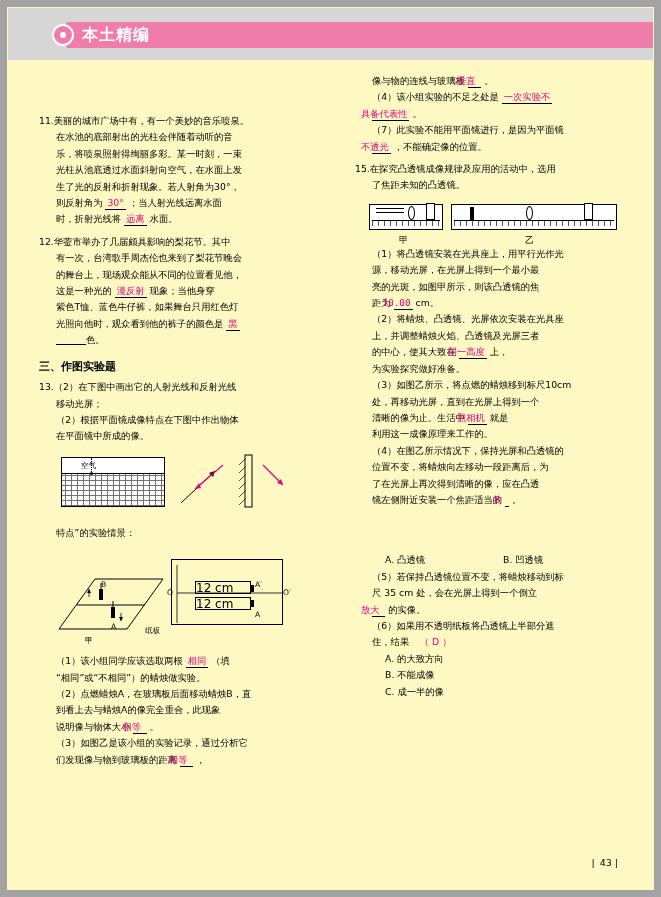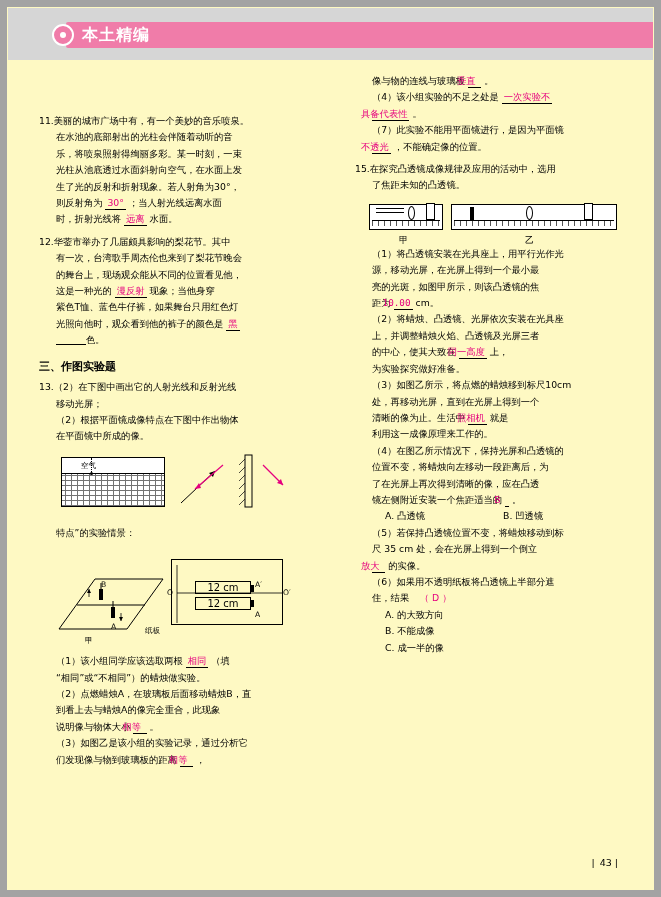--- a/index.html
+++ b/index.html
@@ -90,21 +90,21 @@
     vertical-align: -2px;
   }
   .blank.w30 { min-width: 30px; }
 
   .sect-title {
     margin: 10px 0 4px 0;
     font-weight: bold;
     font-size: 11px;
   }
   .choice { padding-left: 30px; }
-  .choice .opt2 { display: inline-block; width: 118px; }
+  .choice .opt2 { display: inline-block; width: 118px; margin-top: 44px; }
 
   .answer-paren {
     display: inline-block;
     width: 60px;
     text-align: center;
     color: #e5007f;
   }
 
   
   .fig13 {
@@ -167,22 +167,22 @@
   }
   .fig14 .boxR {
     position: absolute;
     left: 116px; top: 14px;
     width: 112px; height: 66px;
     border: 1px solid #000;
   }
   .fig14 .mini {
     position: absolute;
     border: 1px solid #000;
-    font-size: 10px;
-    text-align: center;
+    font-size: 12px;
+    text-align: left;
     width: 56px;
     height: 13px;
     line-height: 12px;
   }
   .fig14 svg { position: absolute; left: 0; top: 0; }
 
   
   .fig15 {
     position: relative;
     height: 48px;

